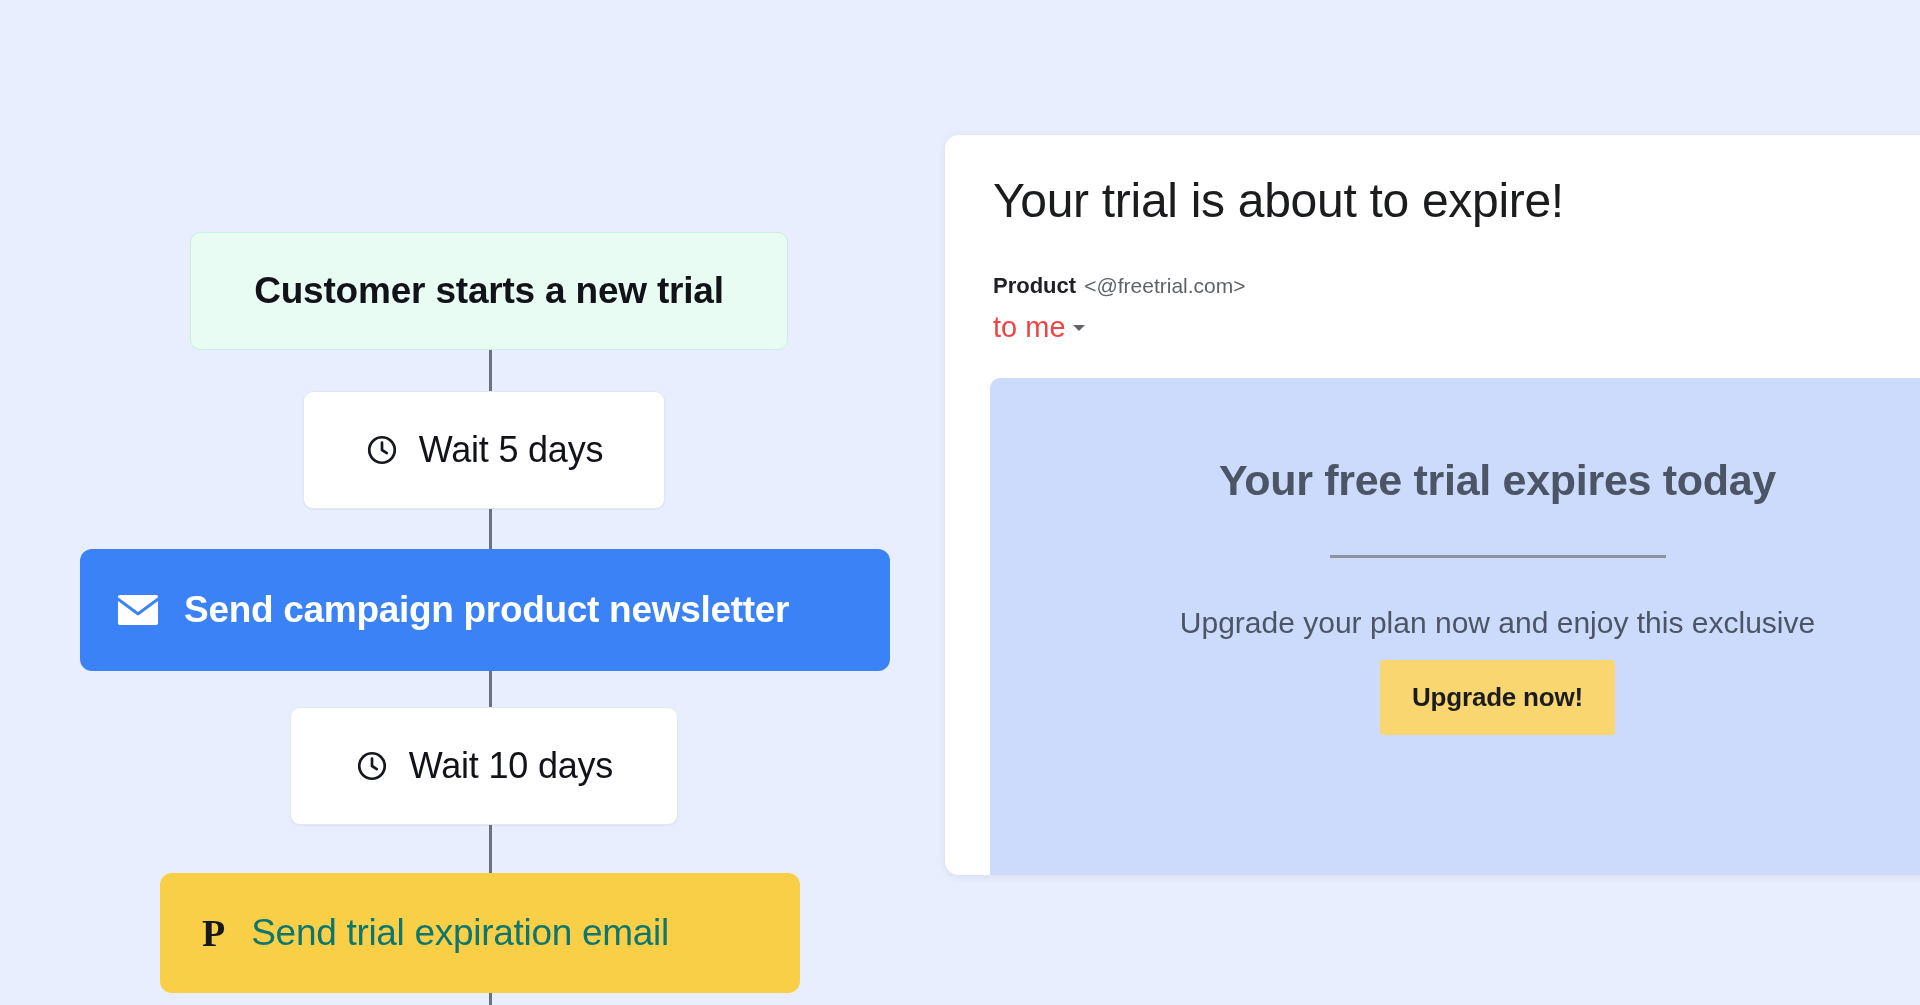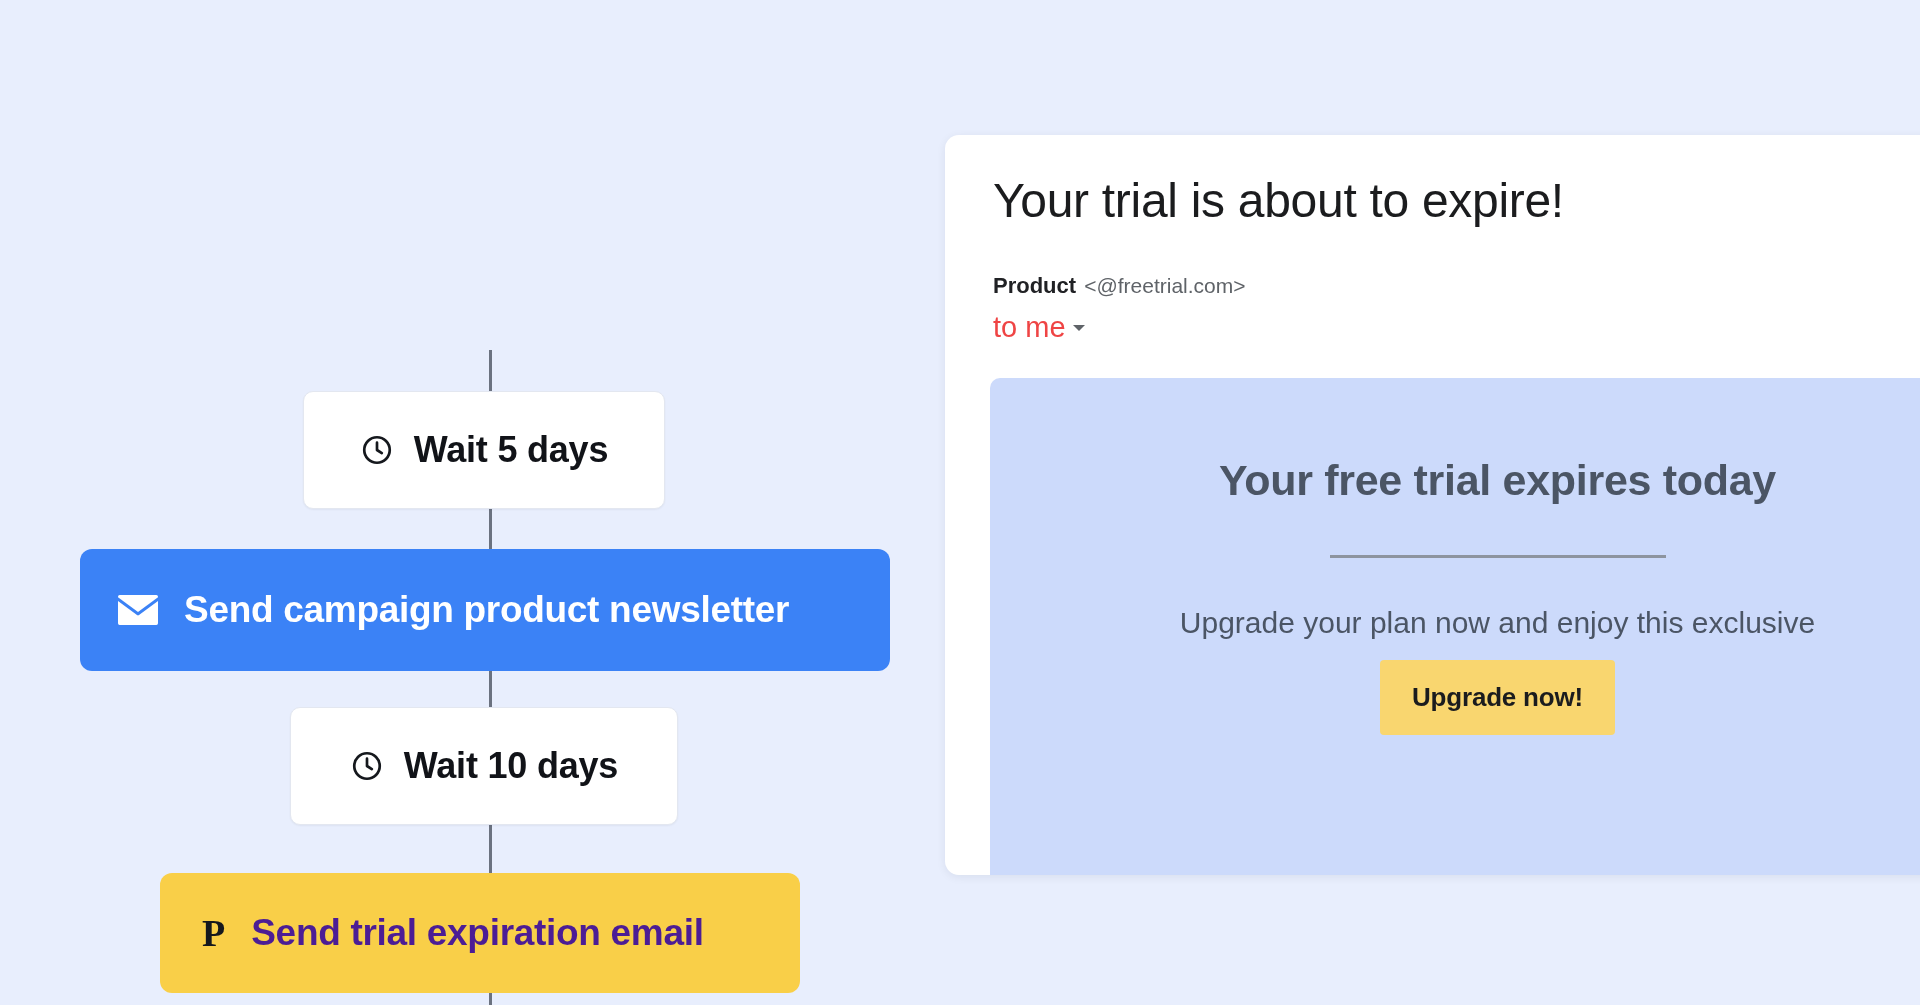--- a/index.html
+++ b/index.html
@@ -63,21 +63,21 @@
   
   .node-wait {
     background: #ffffff;
     border: 1px solid #e3e7f0;
     box-shadow: 0 1px 2px rgba(16,24,40,0.05);
     justify-content: center;
     gap: 20px;
   }
   .node-wait .node-label {
     font-size: 36px;
-    font-weight: 700;
+    font-weight: 400;
     color: #111318;
     letter-spacing: -0.2px;
   }
   #node-wait-1 {
     left: 303px;
     top: 391px;
     width: 362px;
     height: 118px;
   }
   #node-wait-2 {
@@ -111,22 +111,22 @@
     top: 873px;
     width: 640px;
     height: 120px;
     background: #f9cf48;
     padding-left: 42px;
     gap: 26px;
     border-radius: 12px;
   }
   #node-product .node-label {
     font-size: 37px;
-    font-weight: 700;
-    color: #4c1d95;
+    font-weight: 400;
+    color: #0f766e;
     letter-spacing: -0.3px;
     text-align: center;
   }
 
   
   .clock-icon, .mail-icon {
     display: block;
     flex: 0 0 auto;
   }
   .p-icon {
@@ -258,20 +258,23 @@
 <body>
 
 <div id="workflow">
 
   <div class="connector" style="top:350px; height:41px;"></div>
   <div class="connector" style="top:509px; height:40px;"></div>
   <div class="connector" style="top:671px; height:36px;"></div>
   <div class="connector" style="top:825px; height:48px;"></div>
   <div class="connector" style="top:993px; height:12px;"></div>
 
+  <div class="node" id="node-trigger">
+    <span class="node-label">Customer starts a new trial</span>
+  </div>
 
   <div class="node node-wait" id="node-wait-1">
     <span>
       <svg class="clock-icon" width="34" height="34" viewBox="0 0 24 24" fill="none" stroke="#15181d" stroke-width="1.9" stroke-linecap="round" stroke-linejoin="round">
         <circle cx="12" cy="12" r="9"></circle>
         <polyline points="12 6.8 12 12 15.4 14.2"></polyline>
       </svg>
     </span>
     <span class="node-label">Wait 5 days</span>
   </div>

